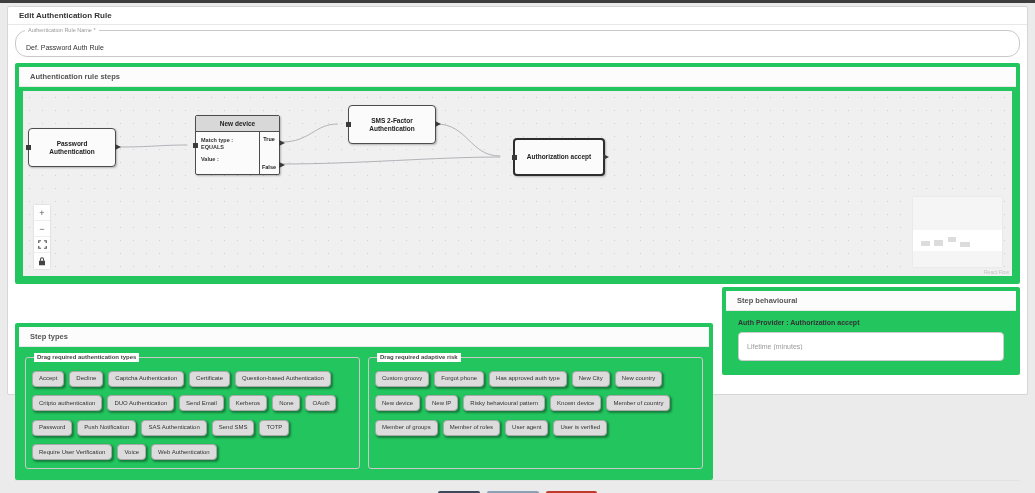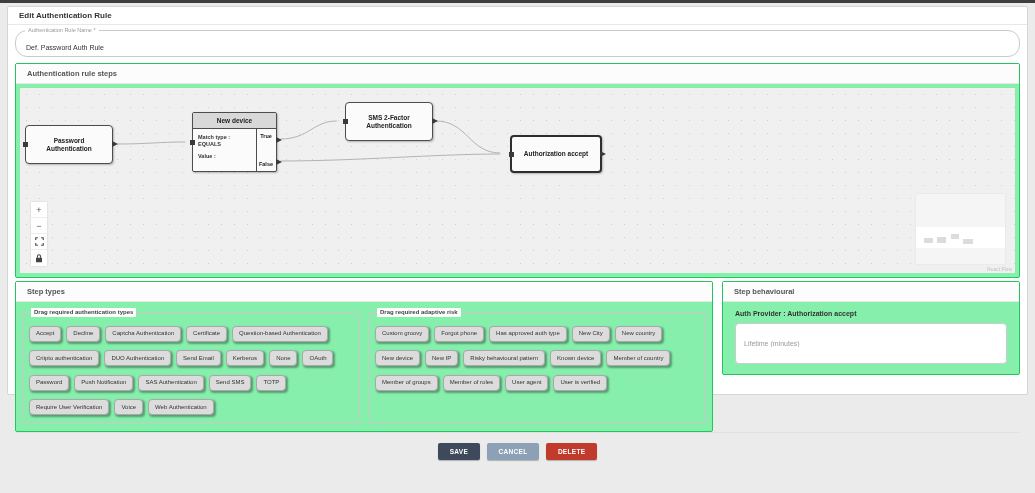--- a/index.html
+++ b/index.html
@@ -19,21 +19,21 @@
     border-bottom:1px solid #e8e8e8; flex:none;
   }
   .content { padding:5px 7px 0; flex:1; display:flex; flex-direction:column; min-height:0; }
 
   
   .ofield { position:relative; border:1px solid #c9c9c9; border-radius:12px; height:27px; margin-bottom:4px; flex:none; background:#fff; }
   .flabel { position:absolute; top:-4px; left:9px; font-size:5.5px; color:#999; background:#fff; padding:0 3px; line-height:7px; }
   .fvalue { border:none; outline:none; width:100%; height:100%; padding:7px 10px 0; font-size:7px; color:#333; background:transparent; font-family:inherit; }
 
   
-  .section { border:1px solid #22c55e; border-radius:2px; background:#86efac; }
+  .section { border:4px solid #22c55e; border-radius:2px; background:#22c55e; }
   .section-header { height:20px; line-height:19px; padding:0 11px; font-size:7.5px; font-weight:bold; color:#555; background:#fcfcfc; border-bottom:1px solid #e8e8e8; }
 
   .steps-section { margin-top:2px; flex:none; }
 
   
   .canvas {
     position:relative; margin:4px; height:185px; overflow:hidden;
     background-color:#f0f0f0;
     background-image:radial-gradient(circle, #d0d0d0 0.8px, transparent 0.9px);
     background-size:13px 13px;
@@ -70,34 +70,34 @@
   .ctrl-btn:last-child { border-bottom:none; }
 
   
   .minimap { position:absolute; right:10px; bottom:9px; width:89px; height:70px; background:#f5f5f5; box-shadow:0 0 2px rgba(0,0,0,0.08); }
   .mm-band { position:absolute; left:0; right:0; top:33px; height:21px; background:#fff; }
   .mm-node { position:absolute; background:#dcdcdc; }
   .attribution { position:absolute; right:3px; bottom:1px; font-size:5px; color:#c2c2c2; }
 
   
   .lower-row { margin-top:3px; display:flex; gap:9px; align-items:flex-start; flex:none; }
-  .step-types-card { flex:1; }
+  .step-types-card { flex:1;margin-top:36px; }
   .step-props-card { width:298px; flex:none; }
   .st-content { padding:6px 6px 7px; display:flex; gap:8px; }
   .group { position:relative; border:1px solid #c9c9c9; border-radius:3px; padding:8px 6px 4px; flex:1; min-height:102px; margin-top:4px; }
   .glegend { position:absolute; top:-5px; left:8px; background:#fff; padding:0 3px; font-size:6px; font-weight:bold; color:#444; line-height:9px; }
   .chip {
     display:inline-block; margin:3px 5px 4px 0; padding:3.5px 6px;
     background:#dcdcdc; border:1px solid #a9a9a9; border-radius:4px;
     font-size:6px; color:#333; box-shadow:1.5px 1.5px 2px rgba(0,0,0,0.35);
     cursor:grab; line-height:7px;
   }
   .sp-content { padding:8px 12px 10px; }
   .sp-label { font-size:7px; font-weight:bold; color:#333; margin-bottom:6px; }
-  .sp-input { width:100%; border:1px solid #ccc; border-radius:4px; padding:16px 8px; font-size:7px; color:#333; outline:none; font-family:inherit; }
+  .sp-input { width:100%; border:1px solid #ccc; border-radius:4px; padding:10px 8px; font-size:7px; color:#333; outline:none; font-family:inherit; }
   .sp-input::placeholder { color:#9a9a9a; }
 
   
   .footer { margin-top:auto; border-top:1px solid #e2e2e2; padding:7px 0 0; height:43px; text-align:center; flex:none; }
   .btn { display:inline-block; border:none; padding:5px 12px; font-size:6.5px; font-weight:bold; color:#fff; border-radius:2px; margin:0 1px; cursor:pointer; letter-spacing:0.3px; box-shadow:0 1px 1px rgba(0,0,0,0.25); font-family:inherit; }
   .btn-save { background:#3e4a5b; }
   .btn-cancel { background:#8ca1b5; }
   .btn-delete { background:#c13b2d; }
 </style>
 </head>

